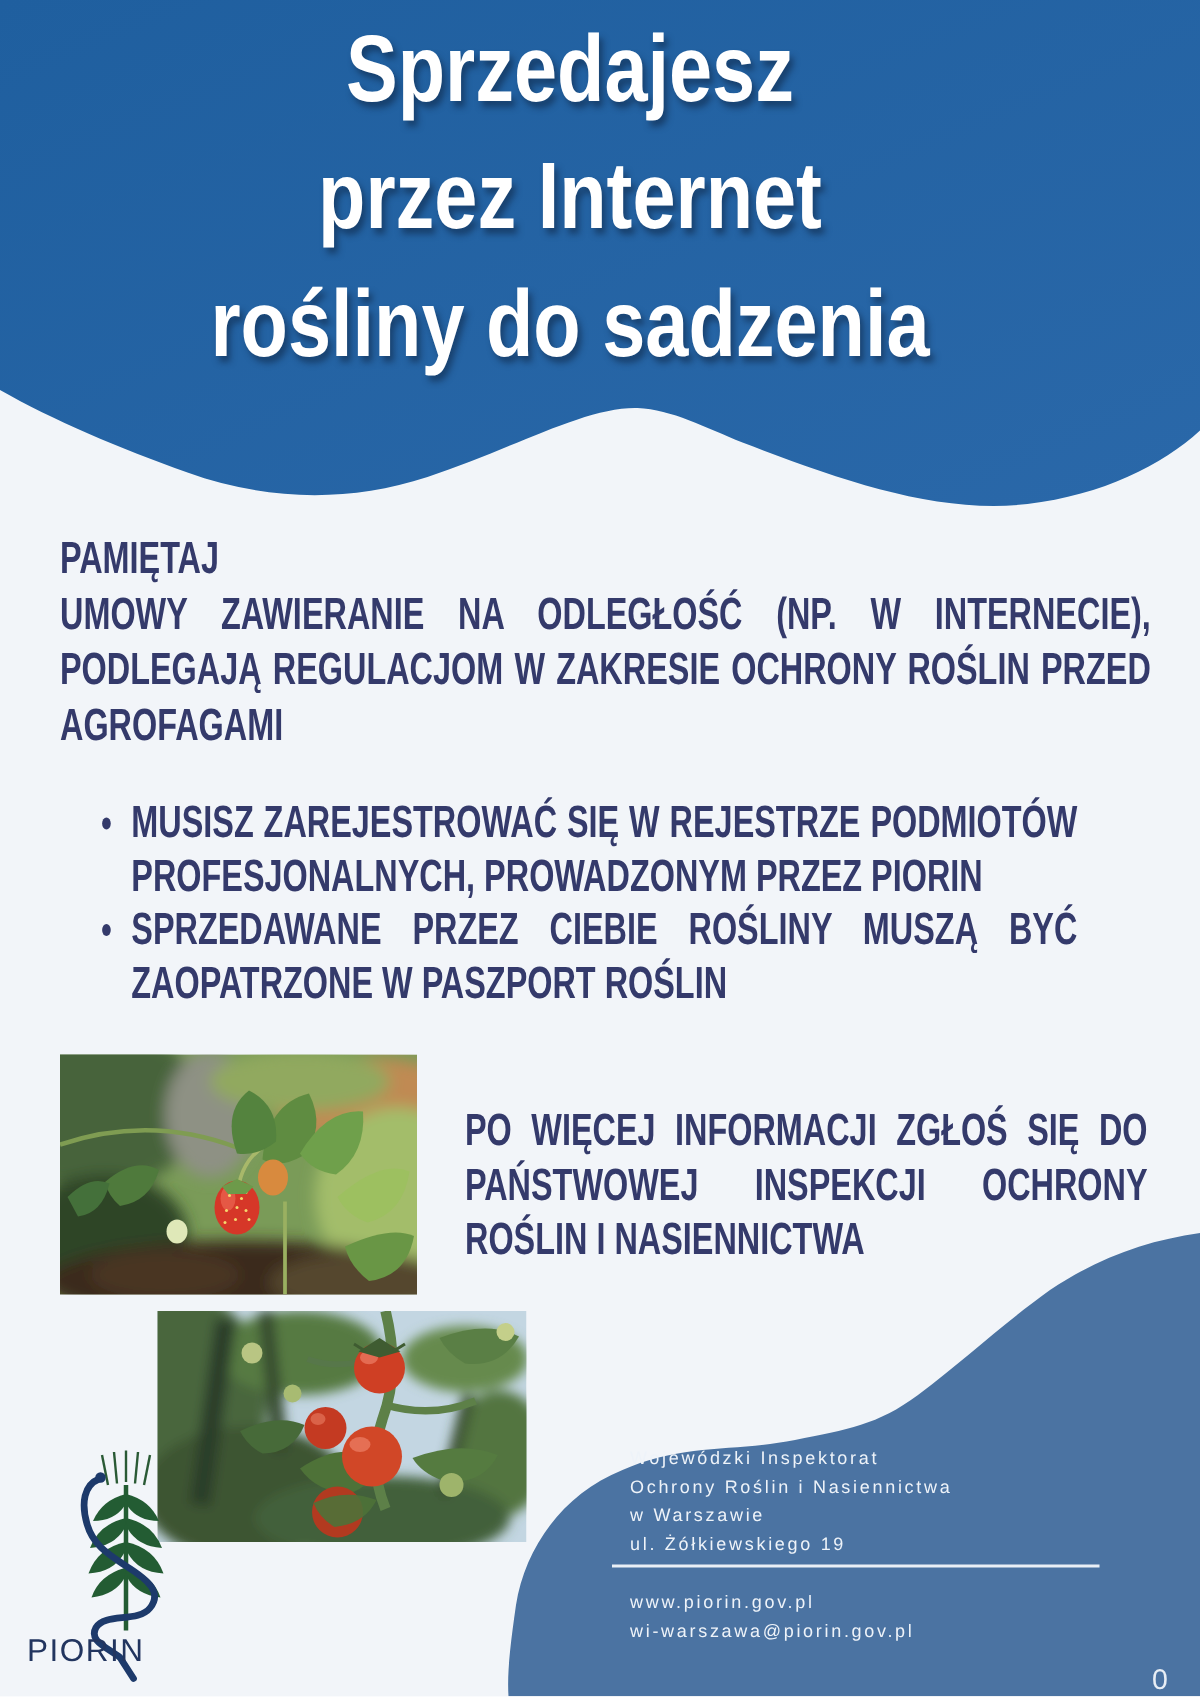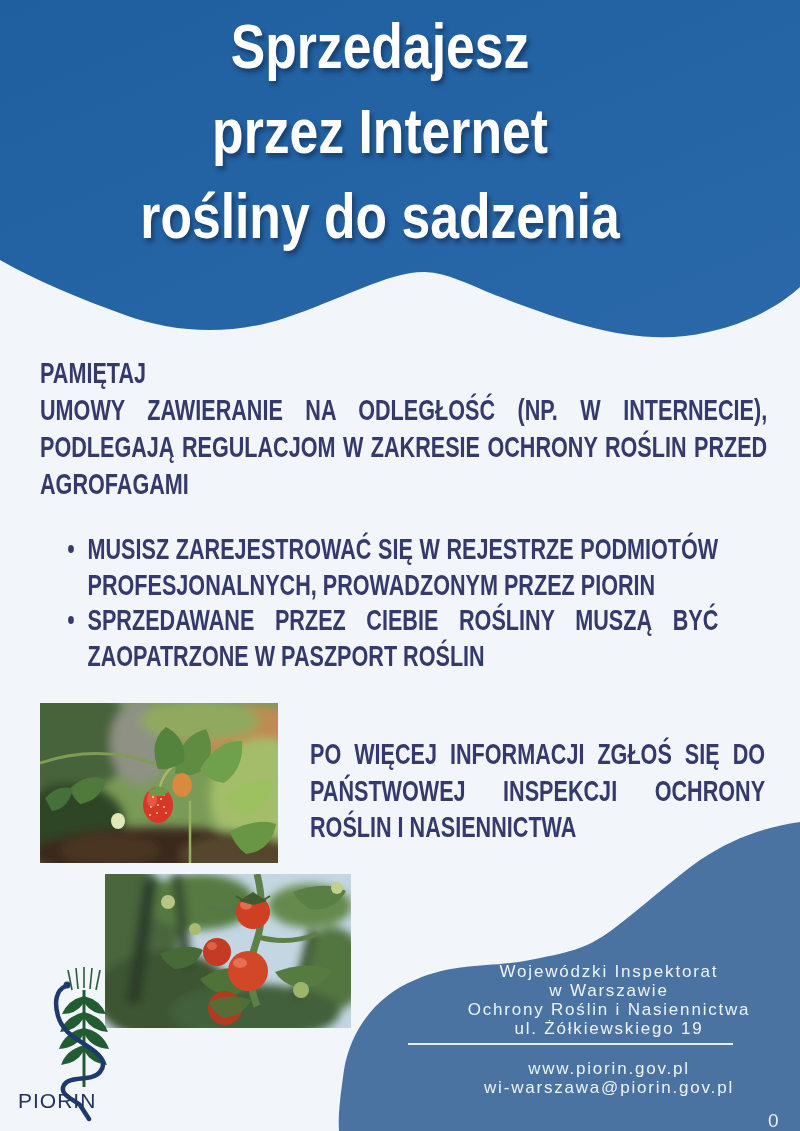--- a/index.html
+++ b/index.html
@@ -50,22 +50,22 @@
 
   
   .photo-strawberry { position:absolute; left:40px; top:703px; }
   .photo-tomato     { position:absolute; left:105px; top:874px; }
 
   
   .bottom-blob { position:absolute; left:0; top:800px; }
 
   .contact {
     position:absolute; left:420px; top:963px; width:378px;
-    color:#eef3f9; text-align:center;
-    font-size:17px; line-height:18.9px; letter-spacing:1.8px;
+    color:#eef3f9; 
+    font-size:12px; line-height:18.9px; letter-spacing:1.8px;
     font-weight:normal;
   }
   .contact-divider {
     width:325px; height:2px; background:#e9eff6;
     margin:4px 0 14px -12px;
   }
   .contact-link { line-height:19px; }
 
   .pagenum {
     position:absolute; left:768px; top:1110px;
@@ -225,22 +225,22 @@
       C668,83 645,105 612,130
       C585,150 565,153 530,160
       C490,168 455,162 415,180
       C375,196 350,232 344,270
       C340,298 338,316 339,331
       L800,331 Z"></path>
   </svg>
 
   <div class="contact">
     <div>Wojewódzki Inspektorat</div>
+    <div>Ochrony Roślin i Nasiennictwa</div>
     <div>w Warszawie</div>
-    <div>Ochrony Roślin i Nasiennictwa</div>
     <div>ul. Żółkiewskiego 19</div>
     <div class="contact-divider"></div>
     <div class="contact-link">www.piorin.gov.pl</div>
     <div class="contact-link">wi-warszawa@piorin.gov.pl</div>
   </div>
 
   <div class="logo">
     <svg class="logo-glyph" width="150" height="160" viewBox="0 0 150 160">
 
       <g stroke="#2a5a35" stroke-width="1.6" fill="none">

